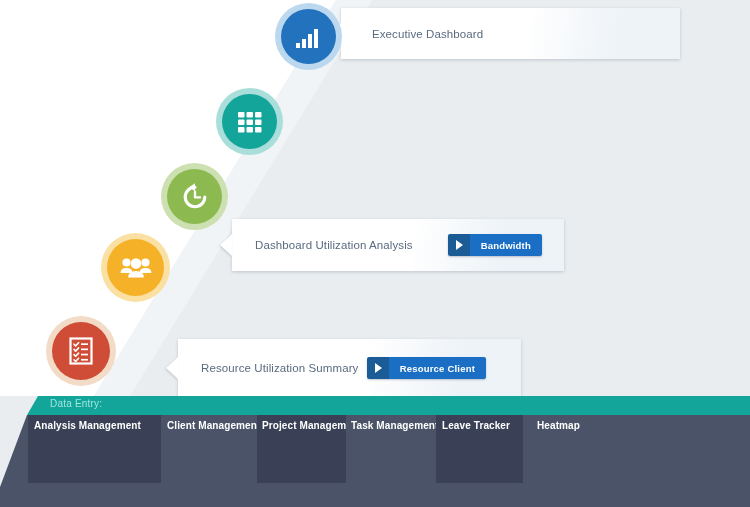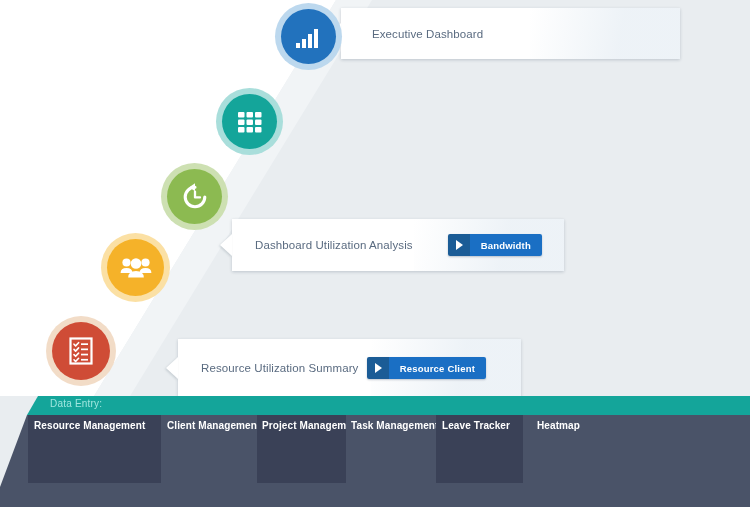--- a/index.html
+++ b/index.html
@@ -202,21 +202,21 @@
   </div>
 
   <div id="bottom">
 
     <div class="navy"></div>
 
     <div class="de-bar"></div>
     <div class="de-text">Data Entry:</div>
 
     <div class="grp dark" style="left:28px;top:19px;width:133px;height:68px;"></div>
-    <div class="grp-title" style="left:34px;top:24px;">Resource Management</div>
+    <div class="grp-title" style="left:34px;top:24px;">Analysis Management</div>
 
     <div class="grp" style="left:161px;top:19px;width:96px;height:68px;background:#4a5368;"></div>
     <div class="grp-title" style="left:167px;top:24px;">Client Management</div>
 
     <div class="grp dark" style="left:257px;top:19px;width:89px;height:68px;"></div>
     <div class="grp-title" style="left:262px;top:24px;">Project Management</div>
 
     <div class="grp" style="left:346px;top:19px;width:90px;height:68px;background:#4a5368;"></div>
     <div class="grp-title" style="left:351px;top:24px;">Task Management</div>
 

